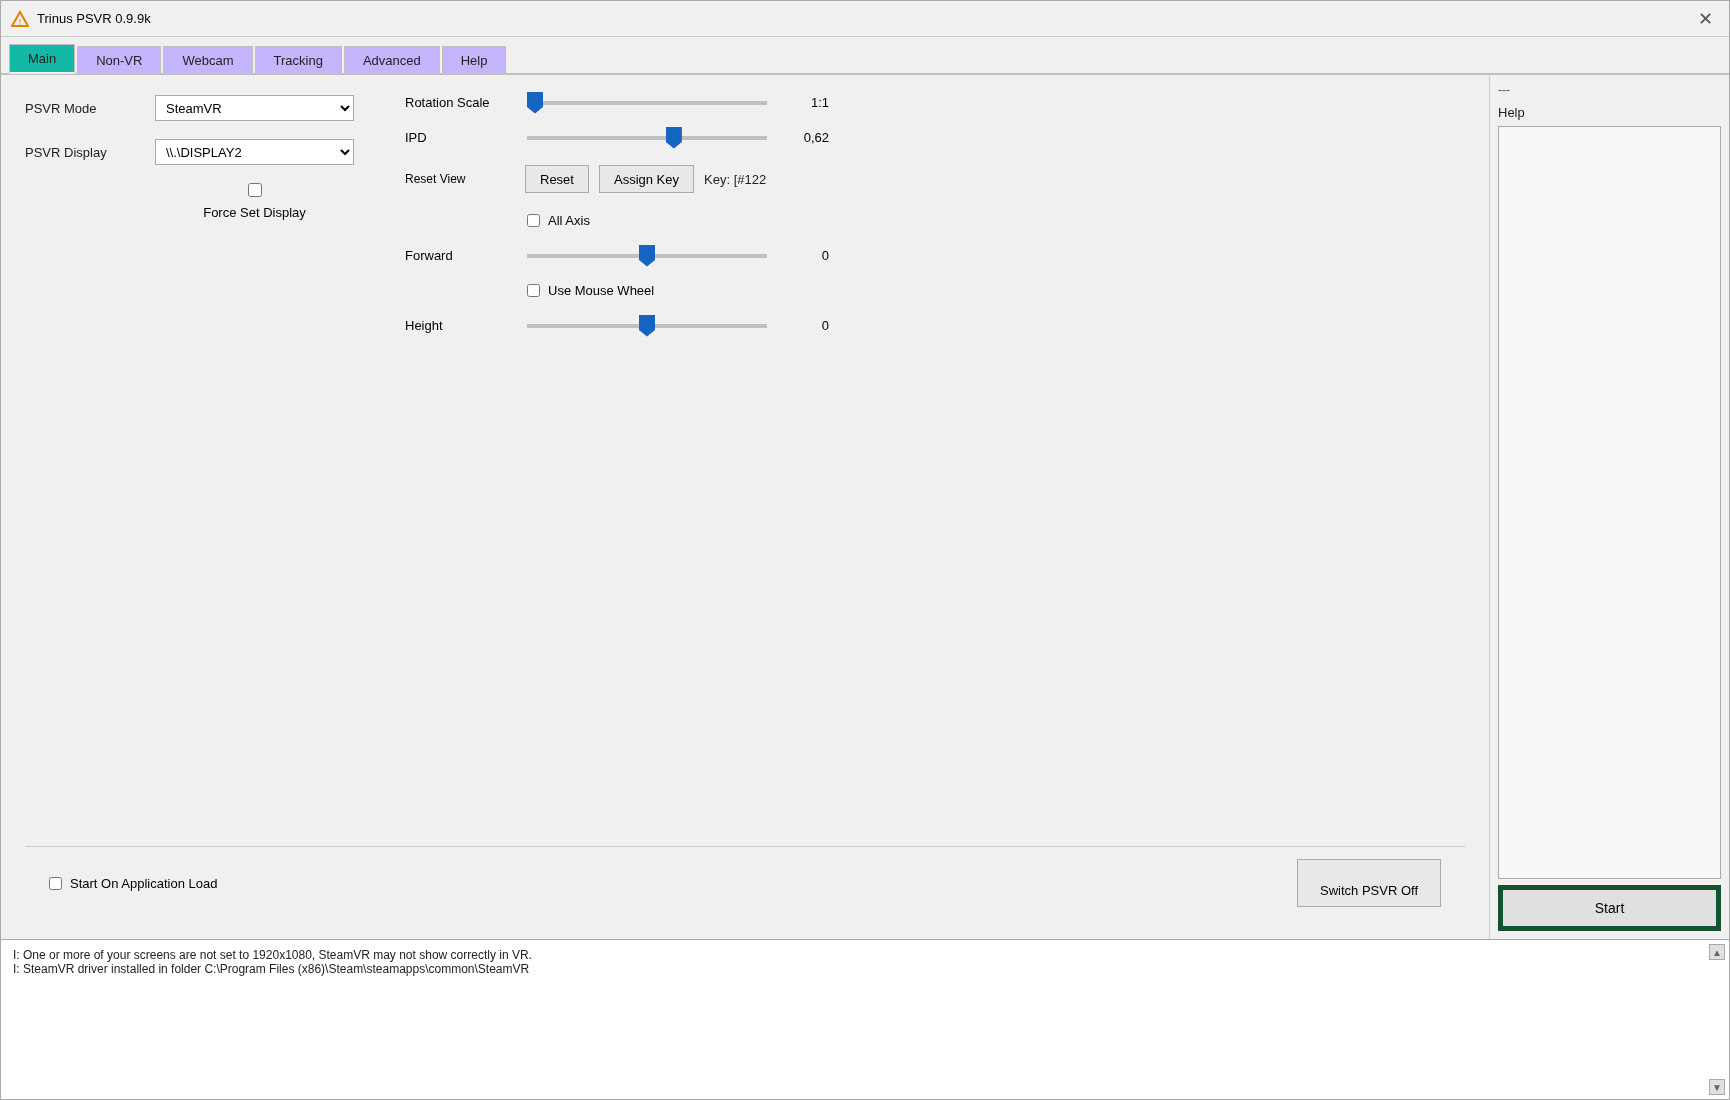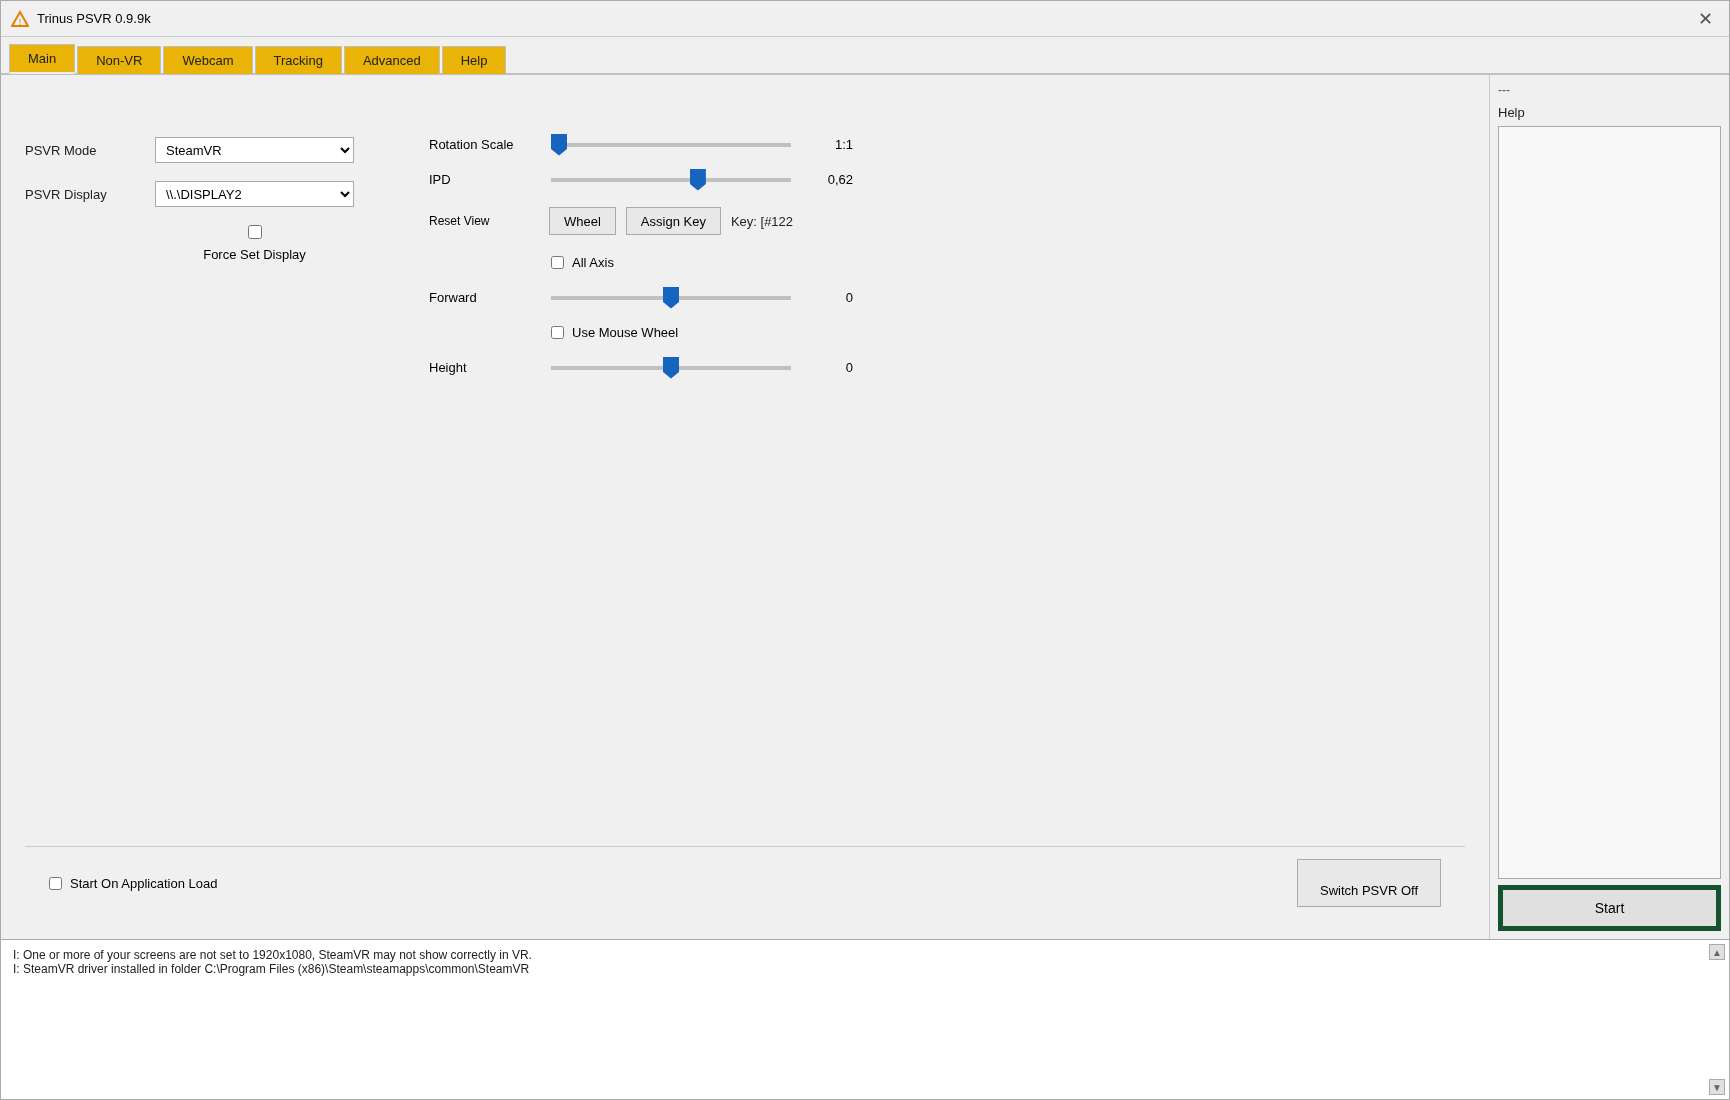--- a/index.html
+++ b/index.html
@@ -52,30 +52,30 @@
       align-items: flex-end;
       background: #f0f0f0;
       padding: 0 8px;
       border-bottom: 2px solid #c0c0c0;
       height: 38px;
     }
     .tab {
       padding: 6px 18px;
       border: 1px solid #c0c0c0;
       border-bottom: none;
-      background: #eab308;
+      background: #c4b5fd;
       margin-right: 2px;
       cursor: pointer;
       font-size: 13px;
       color: #222;
       position: relative;
       bottom: -1px;
     }
     .tab.active {
-      background: #eab308;
+      background: #14b8a6;
       border-bottom: 2px solid #f0f0f0;
       font-weight: 500;
       z-index: 1;
     }
 
     .main-content {
       display: flex;
       flex: 1;
       overflow: hidden;
     }
@@ -301,21 +301,21 @@
     <div class="tab">Webcam</div>
     <div class="tab">Tracking</div>
     <div class="tab">Advanced</div>
     <div class="tab">Help</div>
   </div>
 
   <div class="main-content">
 
     <div class="left-panel">
       <div class="form-section">
-        <div style="display:flex; gap:55px;margin-top:42px;">
+        <div style="display:flex; gap:31px;">
 
           <div>
 
             <div class="form-row">
               <span class="form-label">PSVR Mode</span>
               <select class="select-box">
                 <option>SteamVR</option>
               </select>
             </div>
 
@@ -345,21 +345,21 @@
             <div class="slider-row">
               <span class="slider-label">IPD</span>
               <div class="slider-container">
                 <input type="range" min="0" max="100" value="62" style="">
               </div>
               <span class="slider-value">0,62</span>
             </div>
 
             <div class="reset-row">
               <span class="reset-label">Reset View</span>
-              <button class="btn">Wheel</button>
+              <button class="btn">Reset</button>
               <button class="btn">Assign Key</button>
               <span class="key-text">Key: [#122</span>
             </div>
 
             <div class="check-row">
               <input type="checkbox" id="allAxis" style="">
               <label for="allAxis">All Axis</label>
             </div>
 
             <div class="slider-row">

